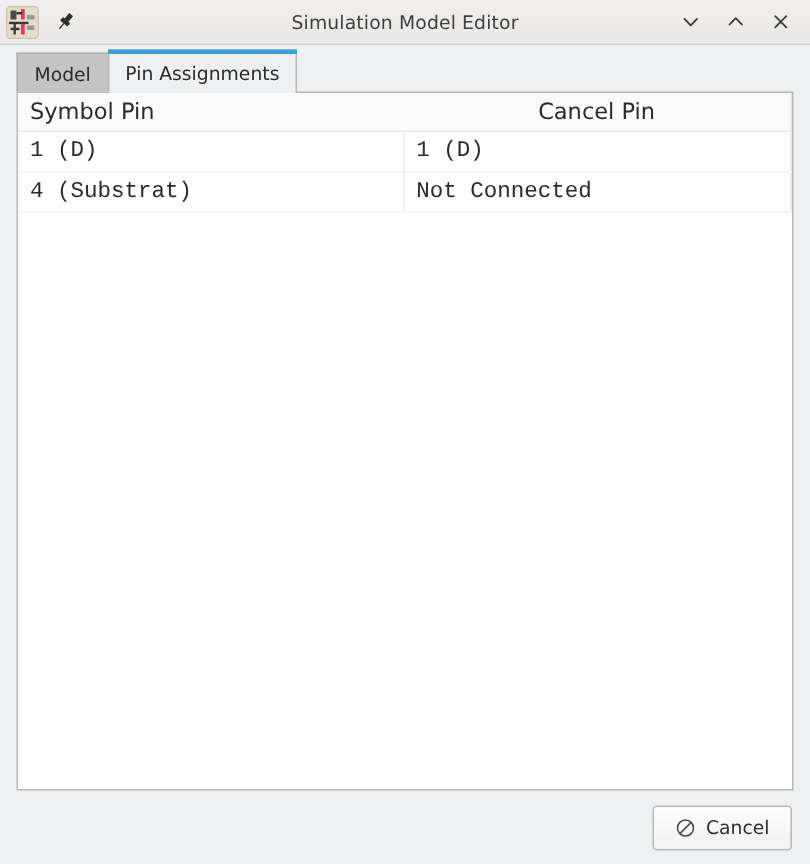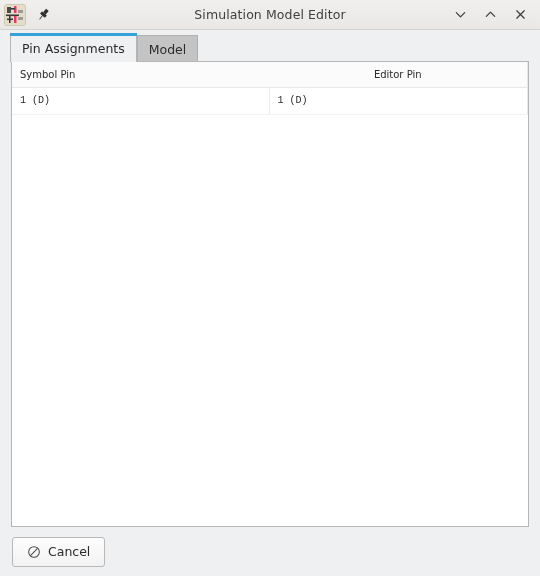--- a/index.html
+++ b/index.html
@@ -146,21 +146,21 @@
     box-sizing: border-box;
     position: relative;
     overflow: hidden;
   }
 
   
   .grid {
     width: 100%;
     border-collapse: collapse;
     table-layout: fixed;
-    font-size: 10px;
+    font-size: 15px;
     color: #2a2a2a;
   }
   .grid th {
     font-weight: normal;
     background: #fbfbfb;
     height: 25px;
     border-bottom: 1px solid #e8e8e8;
     padding: 0 8px;
     box-sizing: border-box;
   }
@@ -197,20 +197,21 @@
   .col-symbol { width: 257px; }
   .col-model  { width: 258px; }
   .col-pad    { width: 11px; }
 
   
   .buttonbar {
     height: 49px;
     min-height: 49px;
     display: flex;
     align-items: center;
+    justify-content: flex-end;
     gap: 10px;
     padding: 0 12px;
     box-sizing: border-box;
     background: #eff0f1;
     border-radius: 21px;
   }
   .btn {
     min-width: 80px;
     height: 30px;
     border: 1px solid #b8b8b8;
@@ -282,44 +283,49 @@
       </div>
       <div class="wbtn">
         <svg width="13" height="13" viewBox="0 0 14 14">
           <path d="M3 3 L11 11 M11 3 L3 11" fill="none" stroke="#3b3b3b" stroke-width="1.3" stroke-linecap="round"></path>
         </svg>
       </div>
     </div>
   </div>
 
   <div class="tabstrip">
+    <div class="tab inactive">
+      <span>Model</span>
+    </div>
     <div class="tab active">
       <span>Pin Assignments</span>
-    </div>
-    <div class="tab inactive">
-      <span>Model</span>
     </div>
   </div>
 
   <div class="panel-wrap">
     <div class="panel">
       <table class="grid">
         <thead>
           <tr>
             <th class="col-symbol">Symbol Pin</th>
-            <th class="col-model">Editor Pin</th>
+            <th class="col-model">Cancel Pin</th>
             <th class="col-pad"></th>
           </tr>
         </thead>
         <tbody>
           <tr>
             <td class="col-symbol">1 (D)</td>
             <td class="col-model">1 (D)</td>
             <td class="col-pad"></td>
           </tr>
+          <tr>
+            <td class="col-symbol">4 (Substrat)</td>
+            <td class="col-model">Not Connected</td>
+            <td class="col-pad"></td>
+          </tr>
         </tbody>
       </table>
     </div>
   </div>
 
   <div class="buttonbar">
     <div class="btn">
       <span class="bicon">
         <svg width="14" height="14" viewBox="0 0 16 16">
           <circle cx="8" cy="8" r="6.1" fill="none" stroke="#4a4a4a" stroke-width="1.2"></circle>

